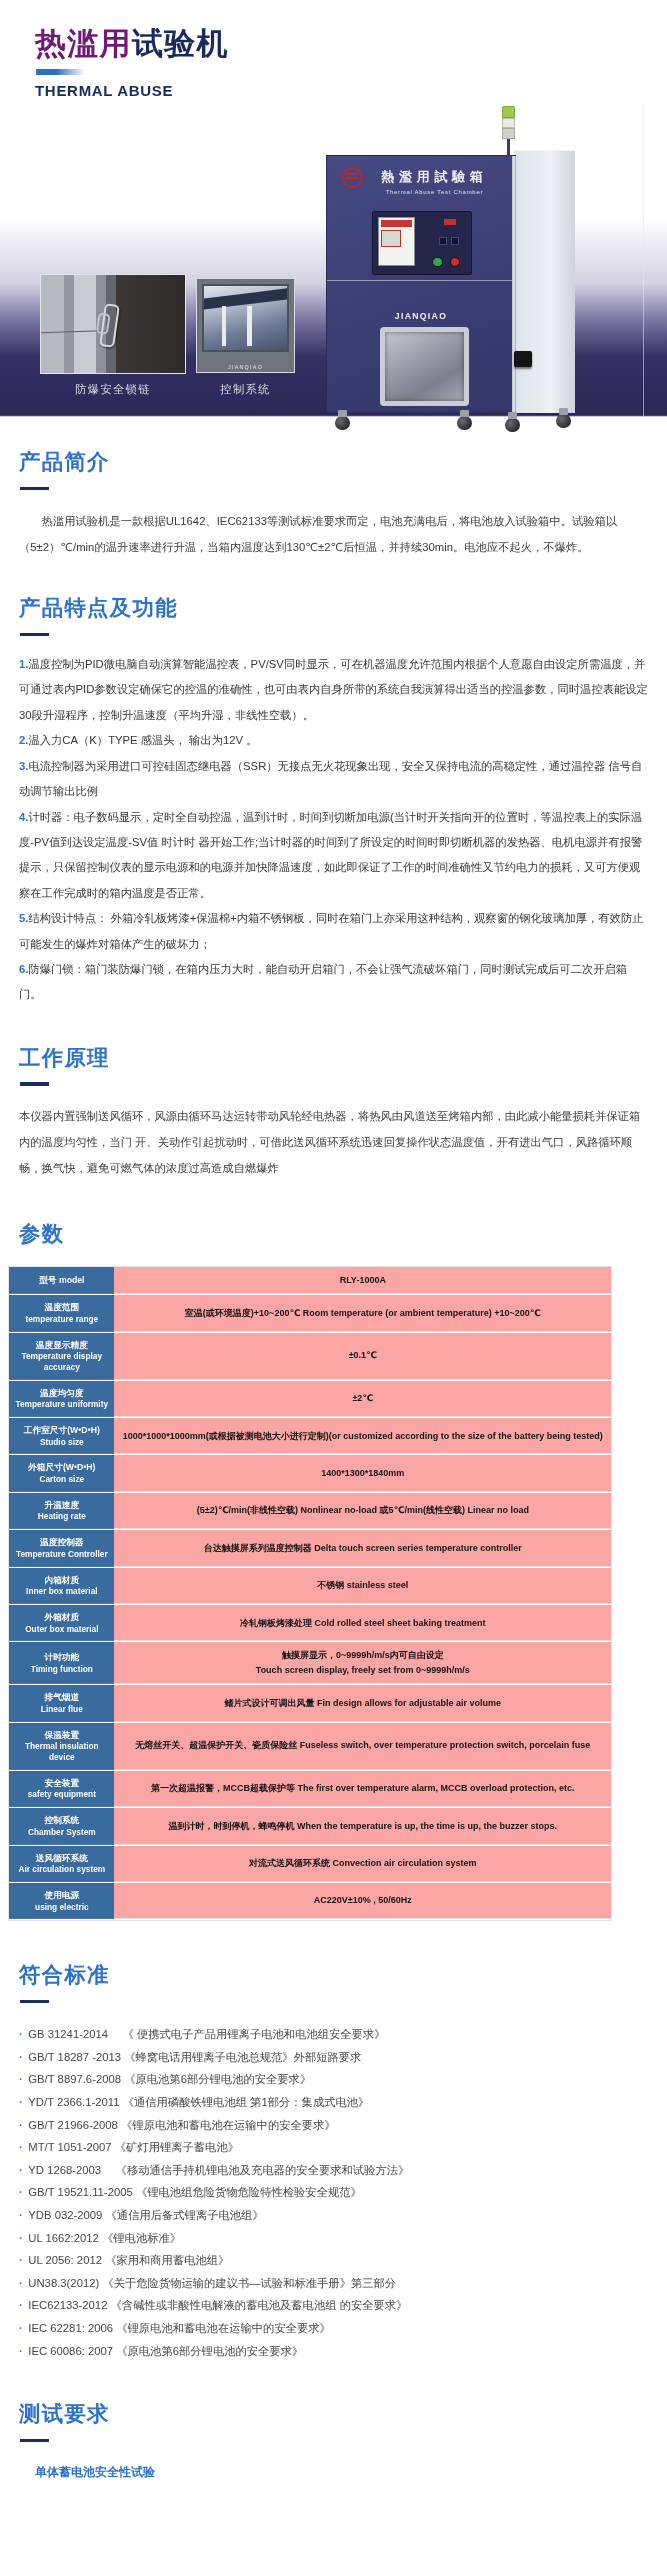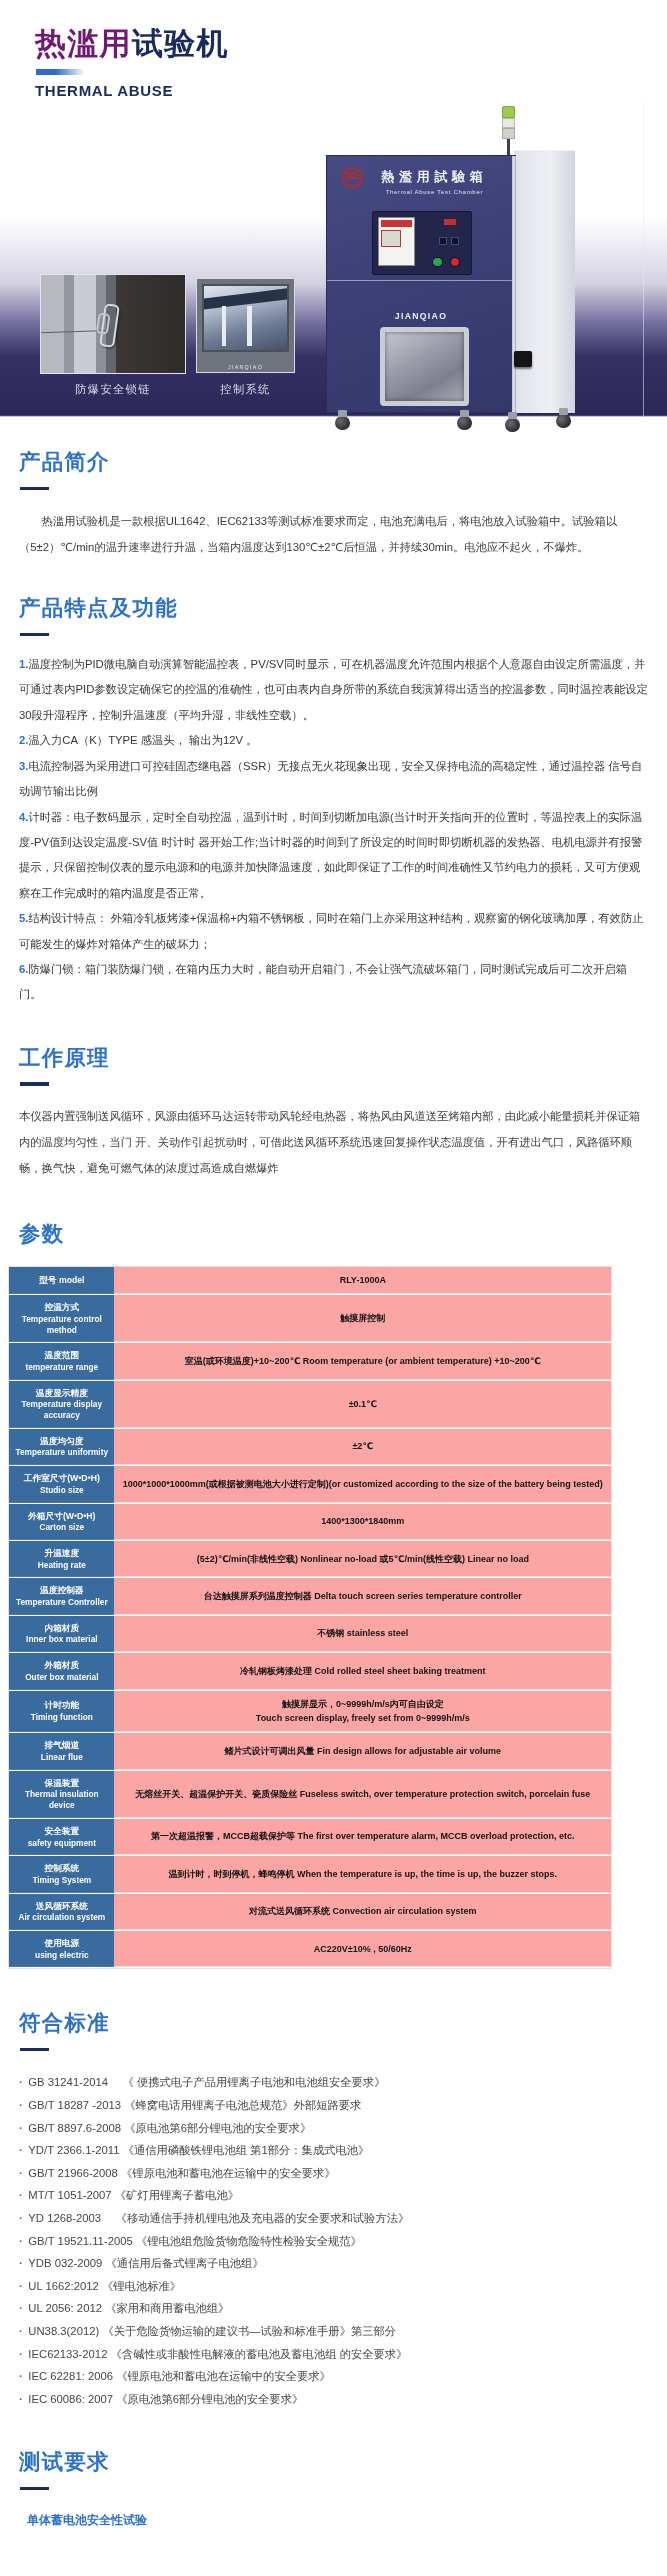--- a/index.html
+++ b/index.html
@@ -91,21 +91,21 @@
   .param-value{flex:1;background:#fca5a5;border-bottom:0.7px solid #e0e0e0;display:flex;flex-direction:column;justify-content:center;align-items:center;text-align:center;font-size:9px;font-weight:700;color:#141414;padding:6px 8px;box-sizing:border-box;line-height:1.6;}
 
   
   .sec-std{margin-top:39px;}
   .stds{margin-top:20px;}
   .std{font-size:11.3px;color:#474747;line-height:2.0;margin:0;padding-left:9.3px;position:relative;}
   .std:before{content:"\00b7";position:absolute;left:0;top:0;color:#2e72c8;font-weight:700;}
 
   
   .sec-test{margin-top:37px;padding-bottom:47px;}
-  .tsub{font-size:12px;font-weight:700;color:#2e72c8;line-height:2.1;margin:8px;}
+  .tsub{font-size:12px;font-weight:700;color:#2e72c8;line-height:2.1;margin:16px;}
   .tsub.first{margin-top:17.4px;}
 </style>
 </head>
 <body>
 
 <div class="hdr">
   <div class="h1"><span class="hl">热滥用</span><span>试验机</span></div>
   <div class="grad-bar"></div>
   <div class="sub">THERMAL ABUSE</div>
 </div>
@@ -210,30 +210,20 @@
         <div class="param-label">
           <div class="param-cn">型号  model</div>
           <div class="param-en"></div>
         </div>
         <div class="param-value">
           <div>RLY-1000A</div>
           <div></div>
         </div>
       </div>
 
-      <div class="param-row">
-        <div class="param-label">
-          <div class="param-cn">控温方式</div>
-          <div class="param-en">Temperature control method</div>
-        </div>
-        <div class="param-value">
-          <div>触摸屏控制</div>
-          <div></div>
-        </div>
-      </div>
 
       <div class="param-row">
         <div class="param-label">
           <div class="param-cn">温度范围</div>
           <div class="param-en">temperature range</div>
         </div>
         <div class="param-value">
           <div>室温(或环境温度)+10~200℃ Room temperature (or ambient temperature) +10~200℃</div>
           <div></div>
         </div>
@@ -368,21 +358,21 @@
         </div>
         <div class="param-value">
           <div>第一次超温报警，MCCB超载保护等  The first over temperature alarm, MCCB overload protection, etc.</div>
           <div></div>
         </div>
       </div>
 
       <div class="param-row">
         <div class="param-label">
           <div class="param-cn">控制系统</div>
-          <div class="param-en">Timing System</div>
+          <div class="param-en">Chamber System</div>
         </div>
         <div class="param-value">
           <div>温到计时，时到停机，蜂鸣停机  When the temperature is up, the time is up, the buzzer stops.</div>
           <div></div>
         </div>
       </div>
 
       <div class="param-row">
         <div class="param-label">
           <div class="param-cn">送风循环系统</div>

